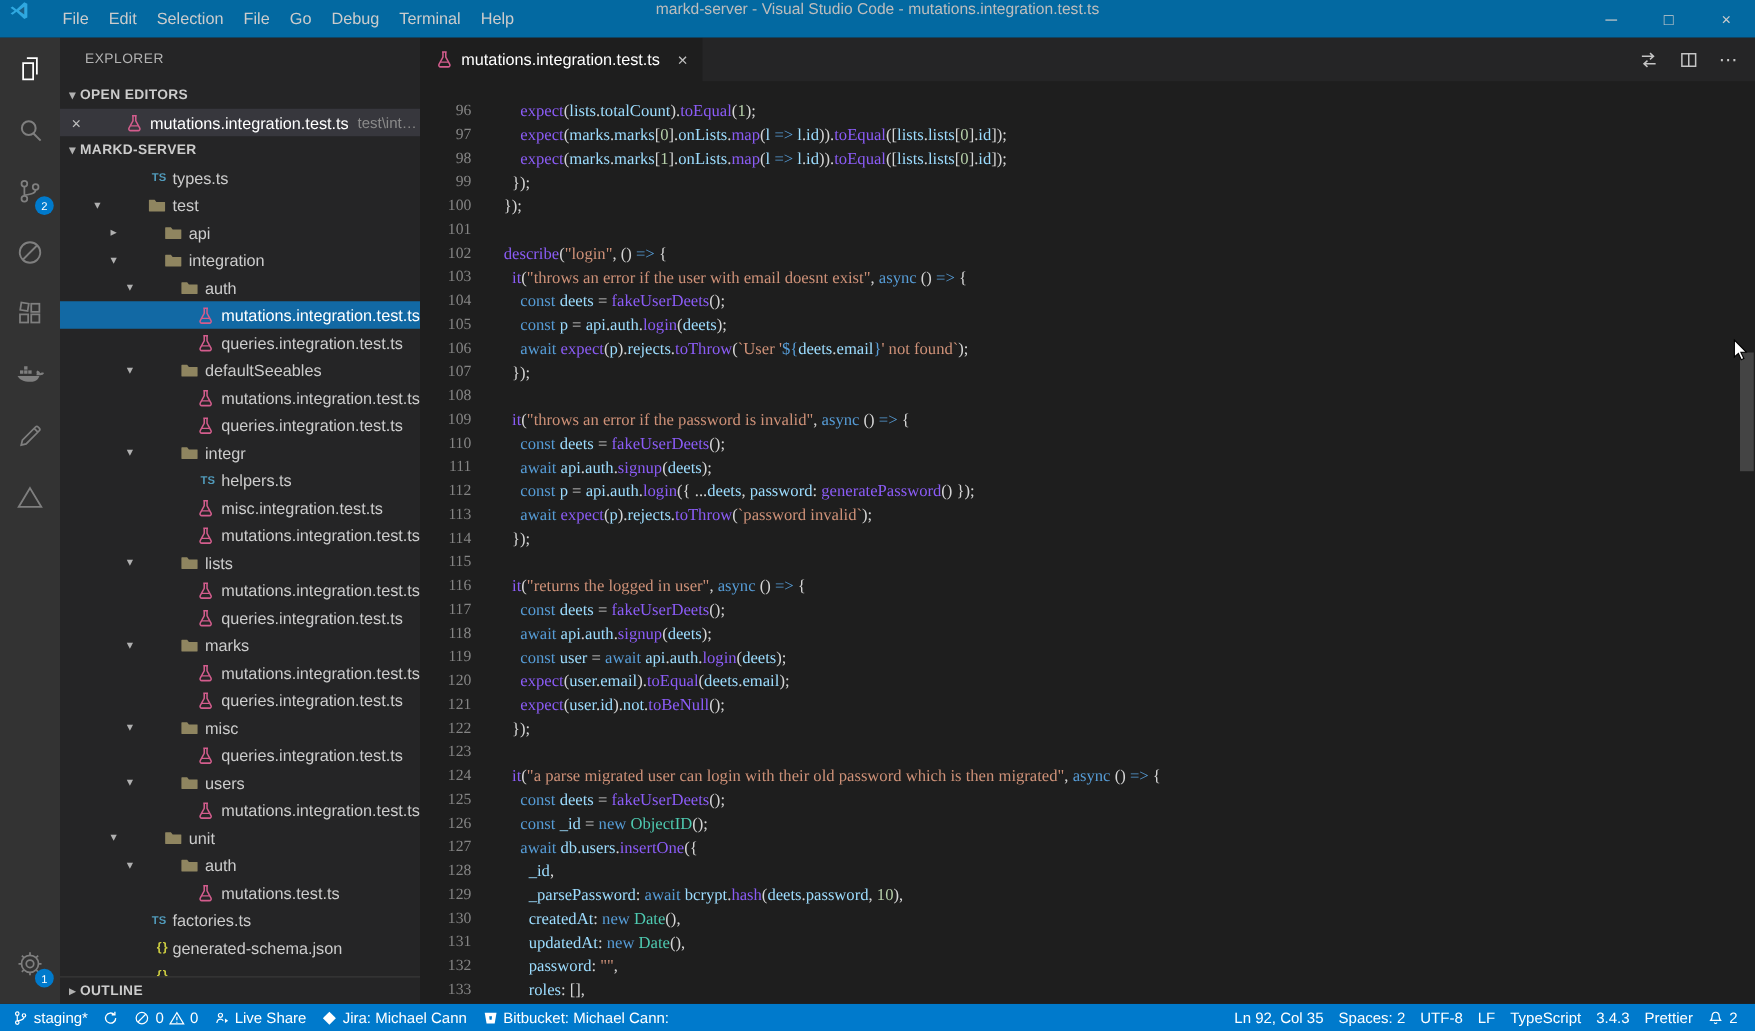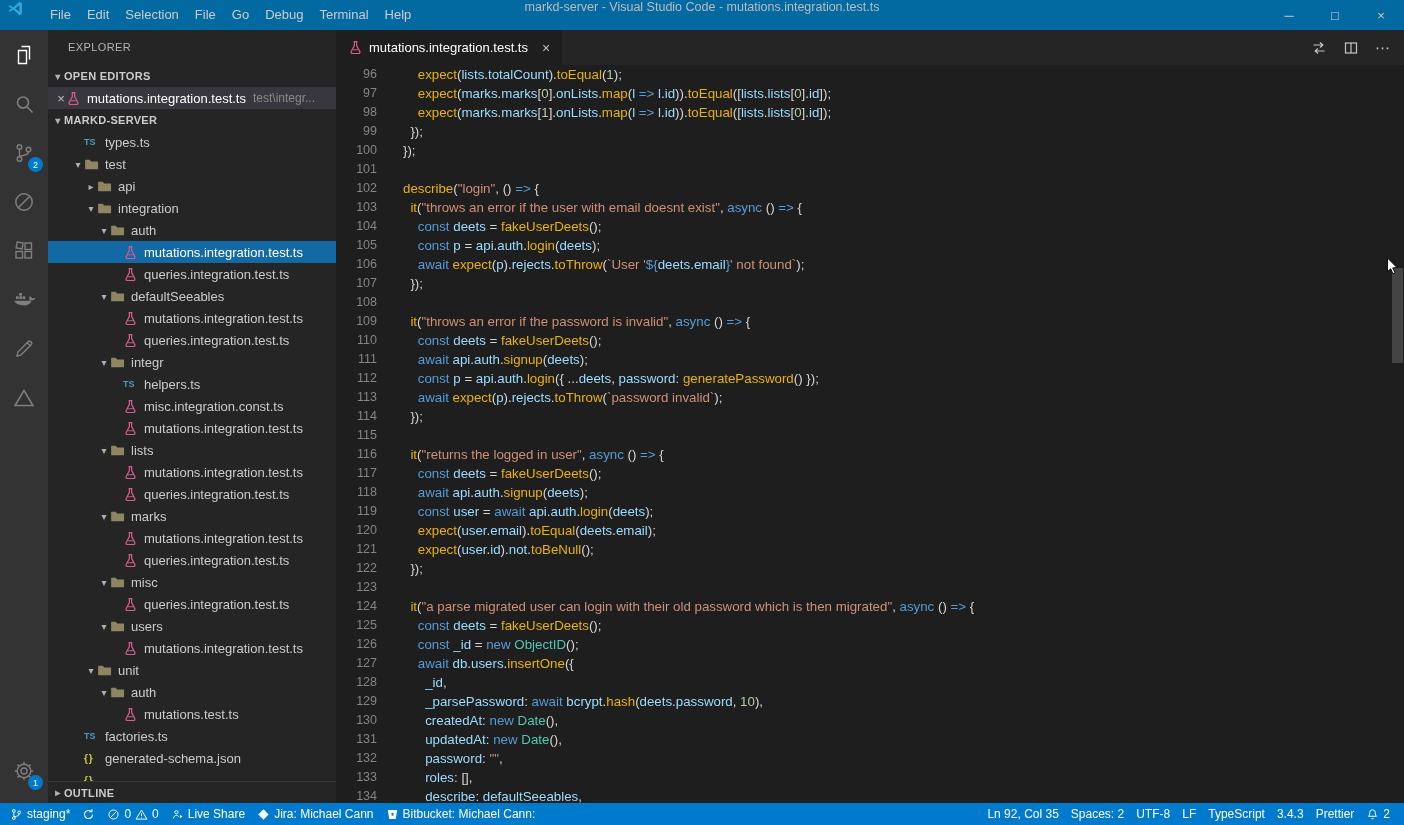--- a/index.html
+++ b/index.html
@@ -34,44 +34,44 @@
   .sb-title { height:35px; line-height:35px; padding-left:20px; font-size:11px; color:#b3b3b3; letter-spacing:.4px; flex:none; }
   .section-header { height:22px; display:flex; align-items:center; font-size:11px; font-weight:bold; color:#cccccc; letter-spacing:.3px; flex:none; }
   .section-header.outline { border-top:1px solid #383838; }
   .twisty { width:16px; text-align:center; font-size:10px; color:#b0b0b0; flex:none; padding-left:4px; }
   .open-item { height:22px; display:flex; align-items:center; background:#37373d; color:#ffffff; flex:none; white-space:nowrap; overflow:hidden; }
   .oe-close { width:18px; text-align:center; color:#c0c0c0; font-size:13px; flex:none; padding-left:8px; }
   .oe-detail { color:#8a8a8a; font-size:12px; margin-left:7px; overflow:hidden; text-overflow:ellipsis; }
   .tree { flex:1; overflow:hidden; }
   .trow { height:22px; display:flex; align-items:center; white-space:nowrap; overflow:hidden; }
   .trow.selected { background:#1269a4; color:#ffffff; }
-  .trow .icon, .open-item .icon { width:16px; height:16px; margin-right:5px; flex:none; display:flex; align-items:center; justify-content:flex-start; }
+  .trow .icon, .open-item .icon { width:16px; height:16px; margin-right:5px; flex:none; display:flex; align-items:center; justify-content:flex-end;margin-left:33px; }
   .trow .icon svg, .open-item .icon svg, .tab .icon svg { width:15px; height:15px; }
   .chev-spacer { width:16px; flex:none; }
   .icon-folder { color:#8f8560; }
   .icon-flask { color:#d35d8d; }
   .ft-ts { color:#519aba; font-weight:bold; font-size:9px; font-family:"Liberation Sans",sans-serif; }
   .ft-json { color:#cbcb41; font-weight:bold; font-size:10px; font-family:"Liberation Sans",sans-serif; letter-spacing:-1px; }
 
   
   .editorpane { flex:1; display:flex; flex-direction:column; background:#1e1e1e; min-width:0; }
   .tabbar { height:35px; background:#252526; display:flex; flex:none; }
   .tabs { display:flex; }
   .tab { height:35px; display:flex; align-items:center; padding:0 12px; font-size:13px; color:#969696; background:#2d2d2d; gap:6px; }
   .tab.active { background:#1e1e1e; color:#ffffff; }
   .tab-close { margin-left:8px; color:#c0c0c0; font-size:14px; }
   .editor-actions { margin-left:auto; display:flex; align-items:center; gap:16px; padding-right:14px; color:#c5c5c5; font-size:15px; }
   .editor-actions .icon svg { width:16px; height:16px; }
 
-  .code { flex:1; position:relative; overflow:hidden; font-family:Liberation Sans, sans-serif; font-size:13.3px; line-height:19px; }
+  .code { flex:1; position:relative; overflow:hidden; font-family:Liberation Serif, serif; font-size:13.3px; line-height:19px;margin-top:14px; }
   .cl { height:19px; display:flex; white-space:pre; }
   .ln { width:67px; padding-right:26px; text-align:right; color:#858585; flex:none; font-size:12.5px; }
   .lc { white-space:pre; color:#d4d4d4; }
   .tk-k { color:#569cd6; }
-  .tk-f { color:#eab308; }
+  .tk-f { color:#8b5cf6; }
   .tk-v { color:#9cdcfe; }
   .tk-s { color:#ce9178; }
   .tk-n { color:#b5cea8; }
   .tk-p { color:#d4d4d4; }
   .tk-c { color:#4ec9b0; }
 
   .vscroll { position:absolute; right:1px; top:203px; width:11px; height:95px; background:rgba(121,121,121,.42); }
   .cursor-arrow { position:absolute; left:1050px; top:192px; width:13px; height:20px; z-index:10; }
   .cursor-arrow svg { width:13px; height:20px; }
 
@@ -335,21 +335,21 @@
           <span>helpers.ts</span>
         </div>
         <div class="trow" style="padding-left: 59px;">
           <span class="chev-spacer"></span>
           <span class="icon icon-flask">
             <svg viewBox="0 0 16 16" fill="none" stroke="currentColor" stroke-width="1.3">
               <path d="M6 1.8h4M6.8 2v4L3.4 12.2a1.5 1.5 0 0 0 1.4 2.2h6.4a1.5 1.5 0 0 0 1.4-2.2L9.2 6V2"></path>
               <path d="M4.8 10.4h6.4" stroke-width="1"></path>
             </svg>
           </span>
-          <span>misc.integration.const.ts</span>
+          <span>misc.integration.test.ts</span>
         </div>
         <div class="trow" style="padding-left: 59px;">
           <span class="chev-spacer"></span>
           <span class="icon icon-flask">
             <svg viewBox="0 0 16 16" fill="none" stroke="currentColor" stroke-width="1.3">
               <path d="M6 1.8h4M6.8 2v4L3.4 12.2a1.5 1.5 0 0 0 1.4 2.2h6.4a1.5 1.5 0 0 0 1.4-2.2L9.2 6V2"></path>
               <path d="M4.8 10.4h6.4" stroke-width="1"></path>
             </svg>
           </span>
           <span>mutations.integration.test.ts</span>

